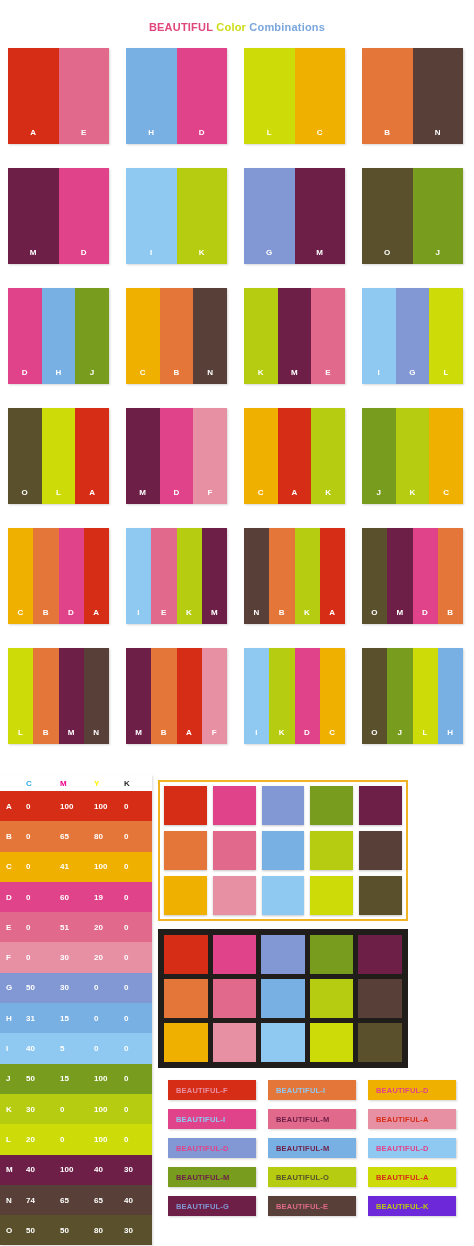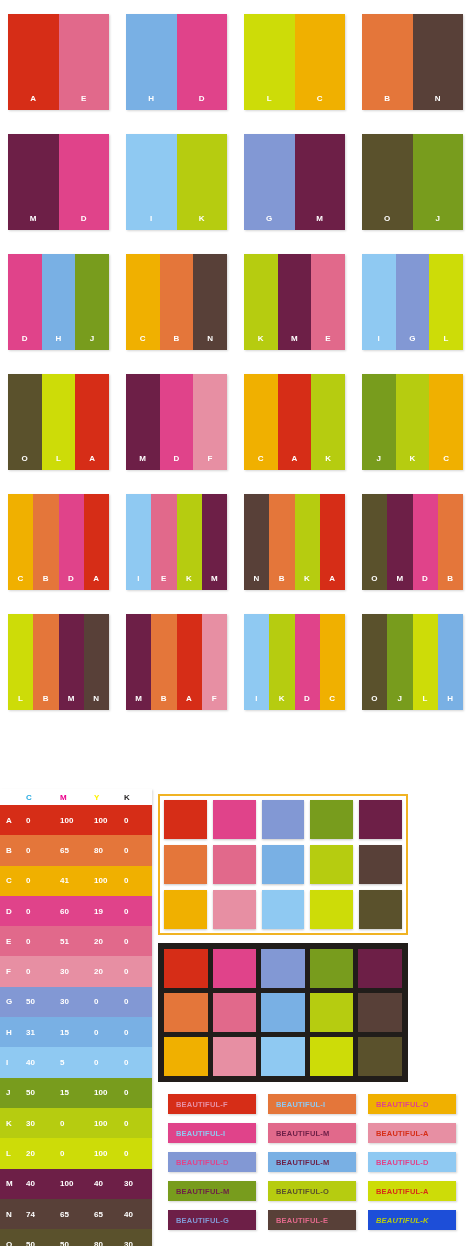--- a/index.html
+++ b/index.html
@@ -124,20 +124,23 @@
     font-size:7.5px;font-weight:bold;
     letter-spacing:.2px;
     box-shadow:1px 1px 2px rgba(0,0,0,.18);
   }
 </style>
 </head>
 <body>
 
 <div class="page">
 
+  <div class="title">
+    <span style="color: rgb(224, 69, 123);">BEAUTIFUL</span><span>&nbsp;</span><span style="color: rgb(205, 220, 22);">Color</span><span>&nbsp;</span><span style="color: rgb(123, 167, 221);">Combinations</span>
+  </div>
 
   <div class="combos">
       <div class="combo">
         <div class="band" style="background: rgb(214, 45, 23);">
           <span class="lbl" style="color: rgb(255, 255, 255);">A</span>
         </div>
         <div class="band" style="background: rgb(225, 105, 139);">
           <span class="lbl" style="color: rgb(255, 255, 255);">E</span>
         </div>
       </div>
@@ -566,17 +569,17 @@
         <div class="chip" style="background: rgb(225, 105, 139); color: rgb(109, 31, 71);">BEAUTIFUL-M</div>
         <div class="chip" style="background: rgb(231, 143, 163); color: rgb(214, 45, 23);">BEAUTIFUL-A</div>
         <div class="chip" style="background: rgb(130, 152, 212); color: rgb(224, 67, 138);">BEAUTIFUL-D</div>
         <div class="chip" style="background: rgb(121, 176, 228); color: rgb(109, 31, 71);">BEAUTIFUL-M</div>
         <div class="chip" style="background: rgb(143, 201, 242); color: rgb(224, 67, 138);">BEAUTIFUL-D</div>
         <div class="chip" style="background: rgb(120, 156, 29); color: rgb(109, 31, 71);">BEAUTIFUL-M</div>
         <div class="chip" style="background: rgb(182, 204, 16); color: rgb(90, 81, 44);">BEAUTIFUL-O</div>
         <div class="chip" style="background: rgb(205, 220, 8); color: rgb(214, 45, 23);">BEAUTIFUL-A</div>
         <div class="chip" style="background: rgb(109, 31, 71); color: rgb(130, 152, 212);">BEAUTIFUL-G</div>
         <div class="chip" style="background: rgb(88, 64, 56); color: rgb(225, 105, 139);">BEAUTIFUL-E</div>
-        <div class="chip" style="background: #1d4ed8; color: rgb(182, 204, 16); font-style: italic;">BEAUTIFUL-K</div>
+        <div class="chip" style="background: #6d28d9; color: rgb(182, 204, 16);">BEAUTIFUL-K</div>
       </div>
 
   </div>
 </div>
 
 </body></html>

